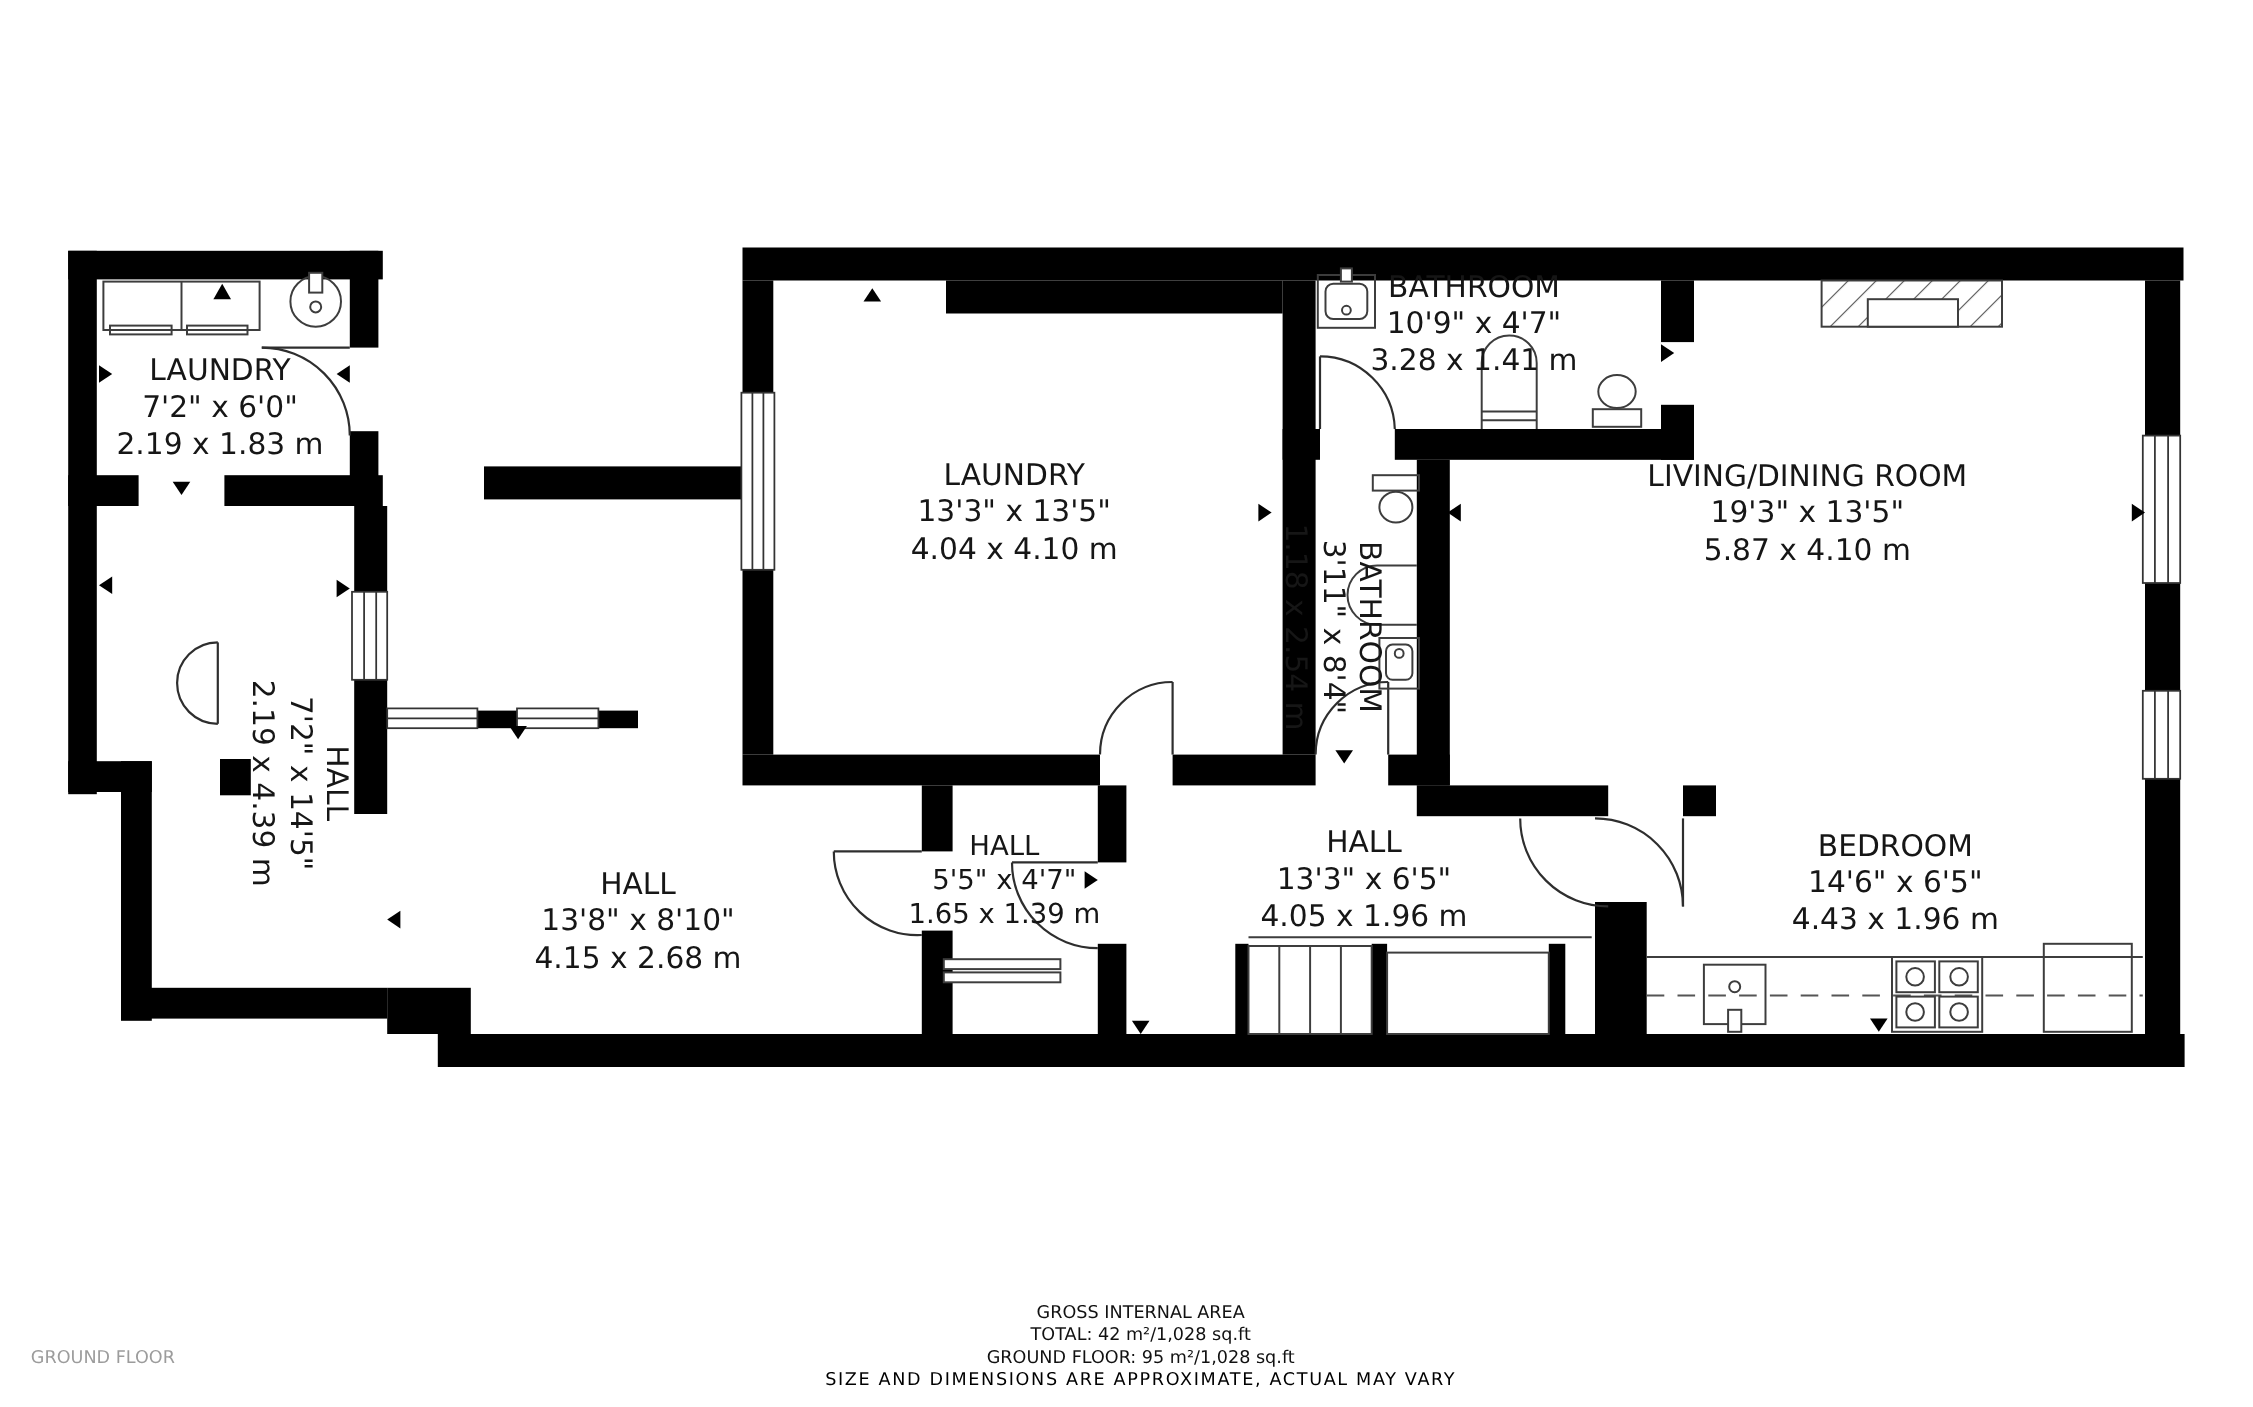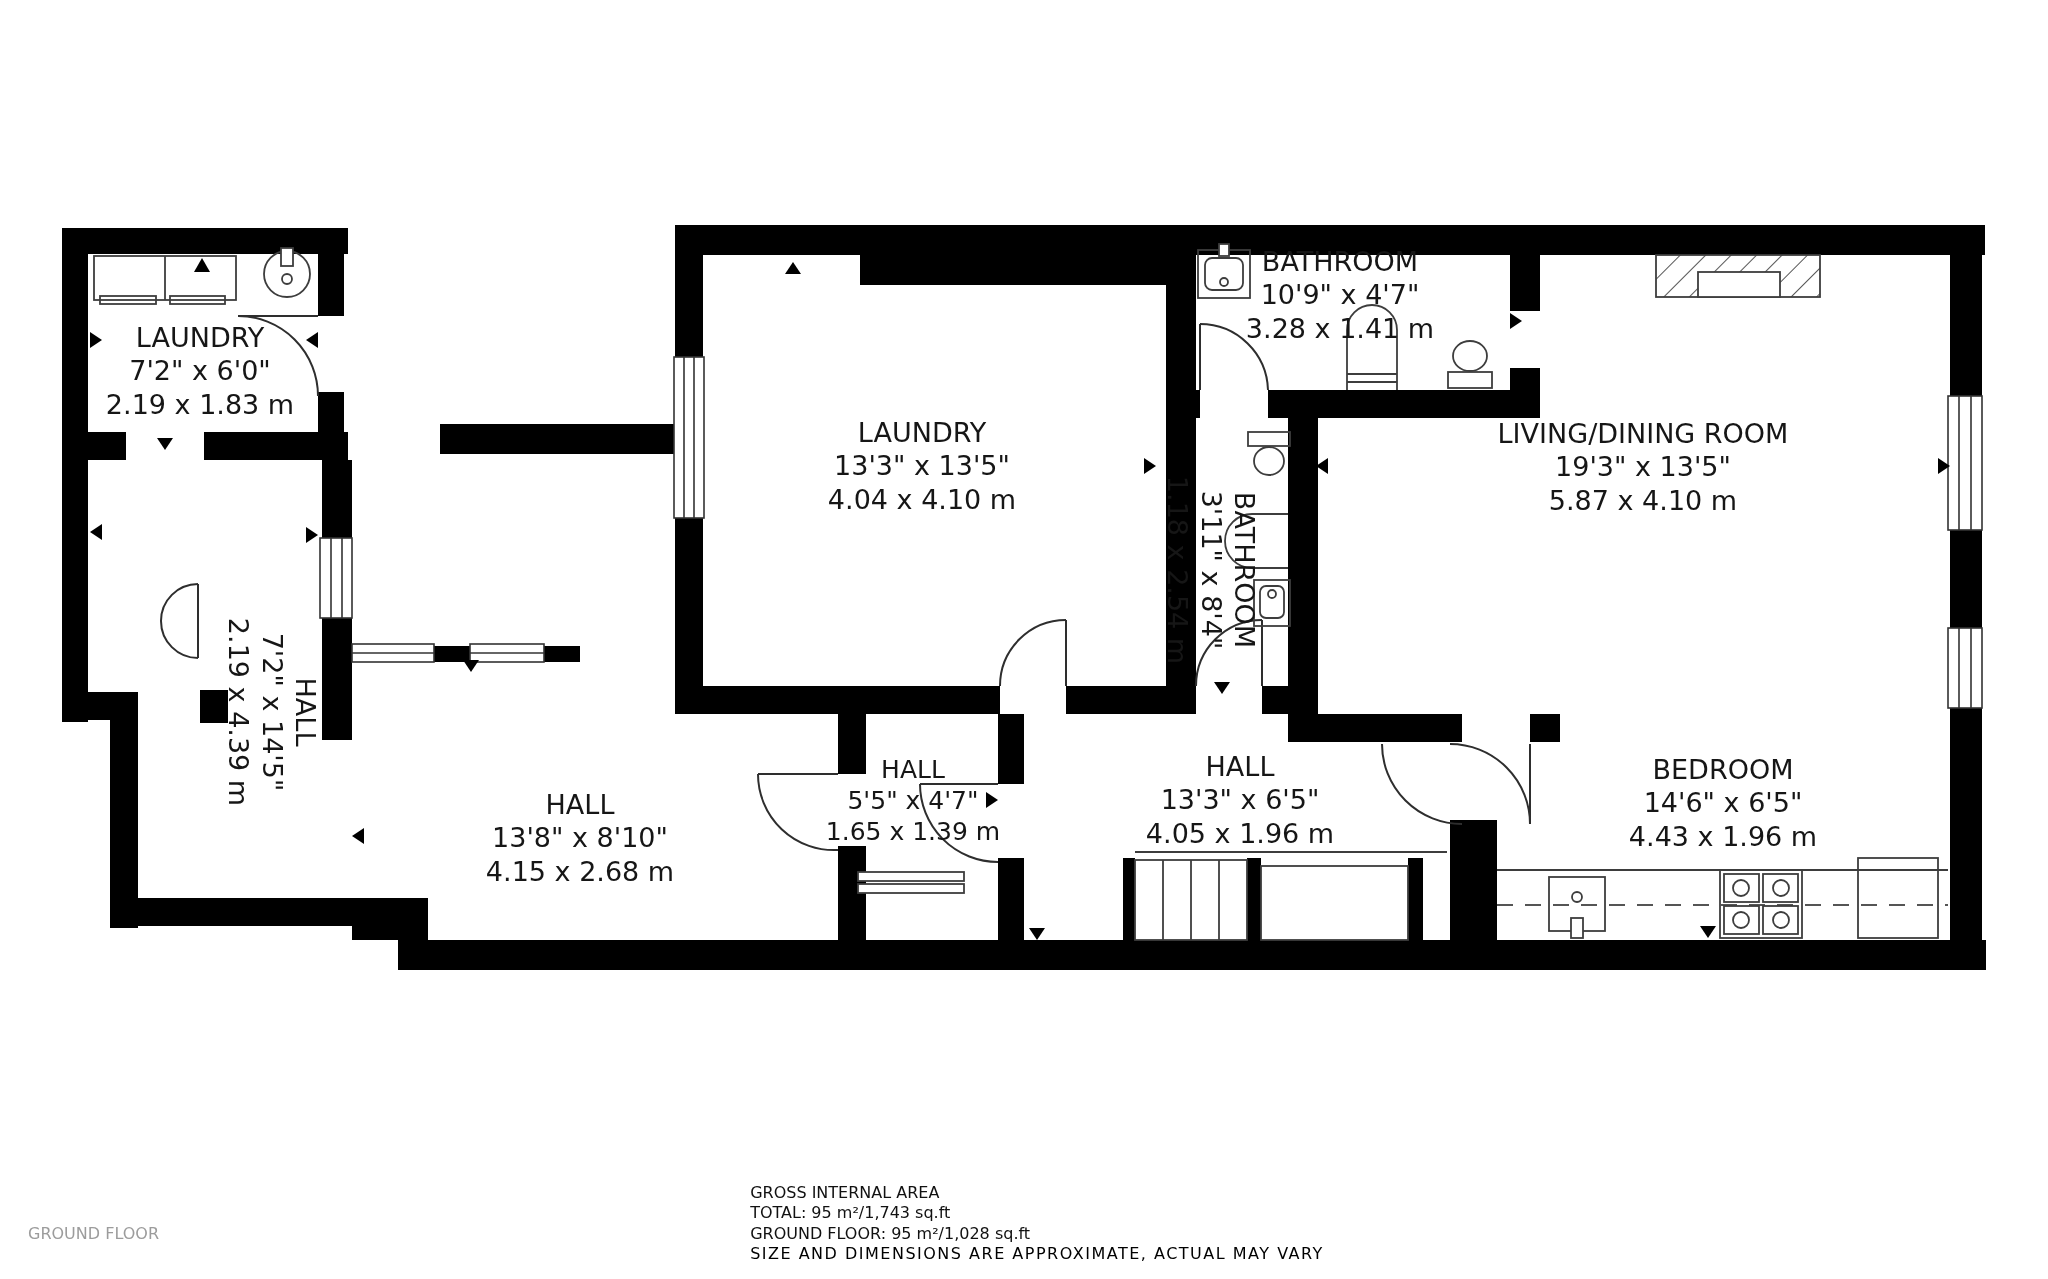--- a/index.html
+++ b/index.html
@@ -5,21 +5,21 @@
   html,body{margin:0;padding:0;background:#ffffff;}
   .stage{position:relative;width:2048px;height:1279px;background:#ffffff;overflow:hidden;
          font-family:"DejaVu Sans","Liberation Sans",sans-serif;}
   .plan-svg{position:absolute;left:0;top:0;}
   .room-label{position:absolute;transform:translate(-50%,-50%);text-align:center;
               color:#161616;font-size:27px;line-height:1.24;white-space:nowrap;}
   .room-label span{display:block;}
   .room-label.vertical{transform:translate(-50%,-50%) rotate(90deg);}
   .room-label.small{font-size:25px;}
   .footer{position:absolute;left:1037px;top:1184px;transform:translateX(-50%);
-          color:#111;font-size:16px;line-height:1.15;white-space:nowrap;}
+          text-align:center;color:#111;font-size:16px;line-height:1.15;white-space:nowrap;}
   .footer .f-line{display:block;margin-bottom:2px;}
   .footer .f-muted{color:#000000;letter-spacing:1.5px;}
   .floor-tag{position:absolute;left:28px;top:1224px;color:#9c9c9c;font-size:16px;}
 </style>
 </head>
 <body>
 
 <div class="stage">
 
   <svg class="plan-svg" width="2048" height="1279" viewBox="0 0 2048 1279">
@@ -319,20 +319,20 @@
   </div>
 
   <div class="room-label" style="left:1723px;top:803px">
     <span>BEDROOM</span>
     <span>14'6" x 6'5"</span>
     <span>4.43 x 1.96 m</span>
   </div>
 
   <div class="footer">
     <span class="f-line">GROSS INTERNAL AREA</span>
-    <span class="f-line">TOTAL: 95 m²/1,743 sq.ft</span>
+    <span class="f-line">TOTAL: 42 m²/1,028 sq.ft</span>
     <span class="f-line">GROUND FLOOR: 95 m²/1,028 sq.ft</span>
     <span class="f-line f-muted">SIZE AND DIMENSIONS ARE APPROXIMATE, ACTUAL MAY VARY</span>
   </div>
 
   <div class="floor-tag">GROUND FLOOR</div>
 
 </div>
 
 </body></html>

